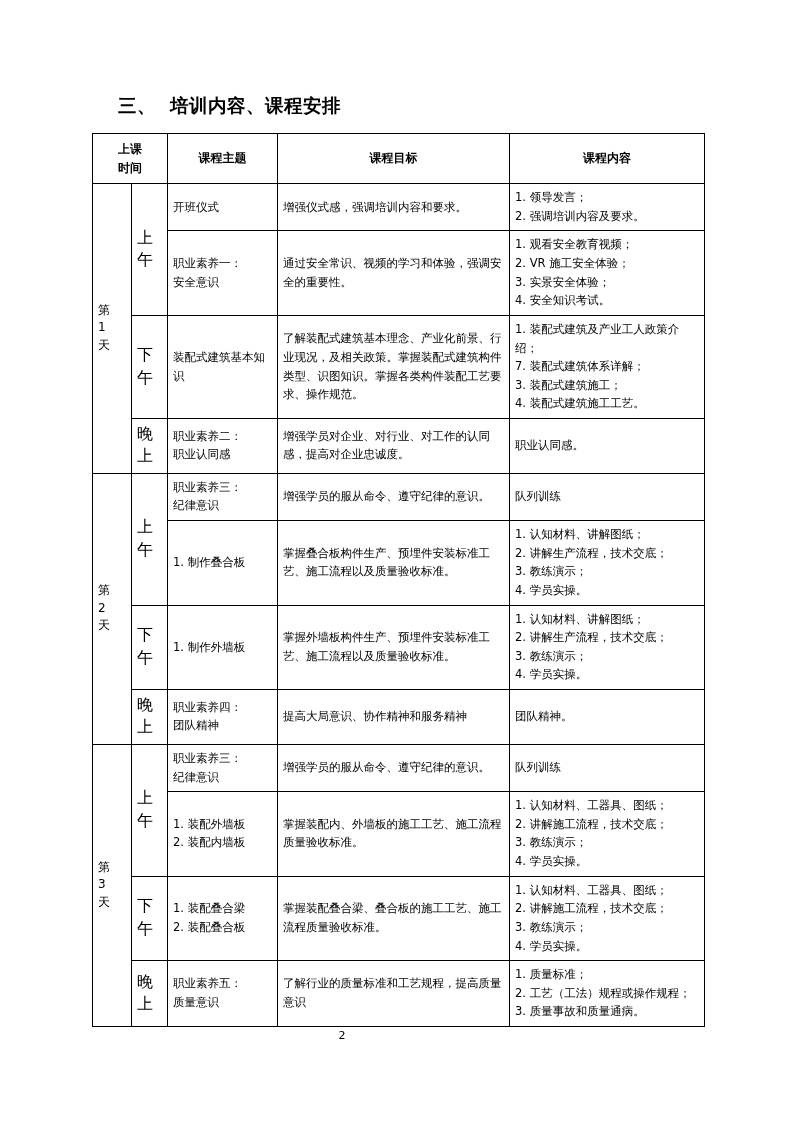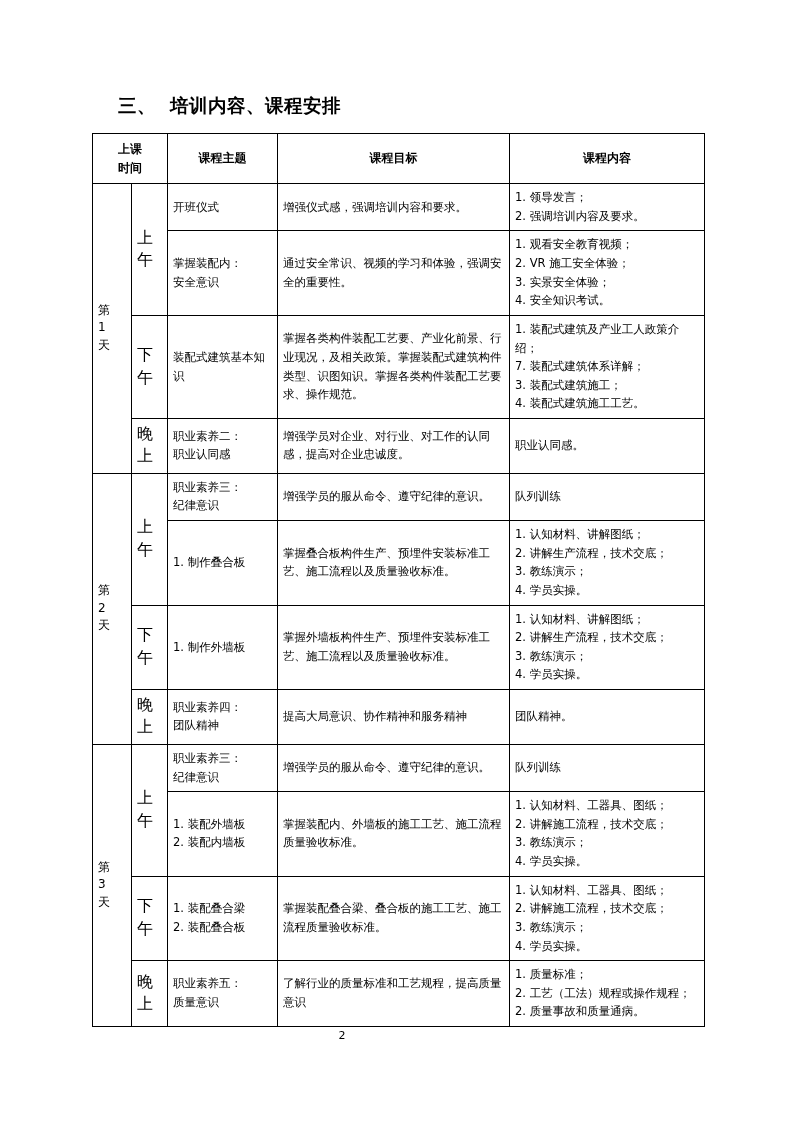--- a/index.html
+++ b/index.html
@@ -140,42 +140,42 @@
           <td class="cell">
             <span class="line">增强仪式感，强调培训内容和要求。</span>
           </td>
           <td class="cell">
             <span class="line">1. 领导发言；</span>
             <span class="line">2. 强调培训内容及要求。</span>
           </td>
         </tr>
         <tr>
           <td class="cell">
-            <span class="line">掌握装配内：</span>
+            <span class="line">职业素养一：</span>
             <span class="line">安全意识</span>
           </td>
           <td class="cell">
             <span class="line">通过安全常识、视频的学习和体验，强调安</span>
             <span class="line">全的重要性。</span>
           </td>
           <td class="cell">
             <span class="line">1. 观看安全教育视频；</span>
             <span class="line">2. VR 施工安全体验；</span>
             <span class="line">3. 实景安全体验；</span>
             <span class="line">4. 安全知识考试。</span>
           </td>
         </tr>
         <tr>
           <td class="time" rowspan="1">下午</td>
           <td class="cell">
             <span class="line">装配式建筑基本知</span>
             <span class="line">识</span>
           </td>
           <td class="cell">
-            <span class="line">掌握各类构件装配工艺要、产业化前景、行</span>
+            <span class="line">了解装配式建筑基本理念、产业化前景、行</span>
             <span class="line">业现况，及相关政策。掌握装配式建筑构件</span>
             <span class="line">类型、识图知识。掌握各类构件装配工艺要</span>
             <span class="line">求、操作规范。</span>
           </td>
           <td class="cell">
             <span class="line">1. 装配式建筑及产业工人政策介绍；</span>
             <span class="line">7. 装配式建筑体系详解；</span>
             <span class="line">3. 装配式建筑施工；</span>
             <span class="line">4. 装配式建筑施工工艺。</span>
           </td>
@@ -313,20 +313,20 @@
             <span class="line">职业素养五：</span>
             <span class="line">质量意识</span>
           </td>
           <td class="cell">
             <span class="line">了解行业的质量标准和工艺规程，提高质量</span>
             <span class="line">意识</span>
           </td>
           <td class="cell">
             <span class="line">1. 质量标准；</span>
             <span class="line">2. 工艺（工法）规程或操作规程；</span>
-            <span class="line">2. 质量事故和质量通病。</span>
+            <span class="line">3. 质量事故和质量通病。</span>
           </td>
         </tr>
       </tbody>
   </table>
 
   <div class="pagenum">2</div>
 </div>
 
 </body></html>

